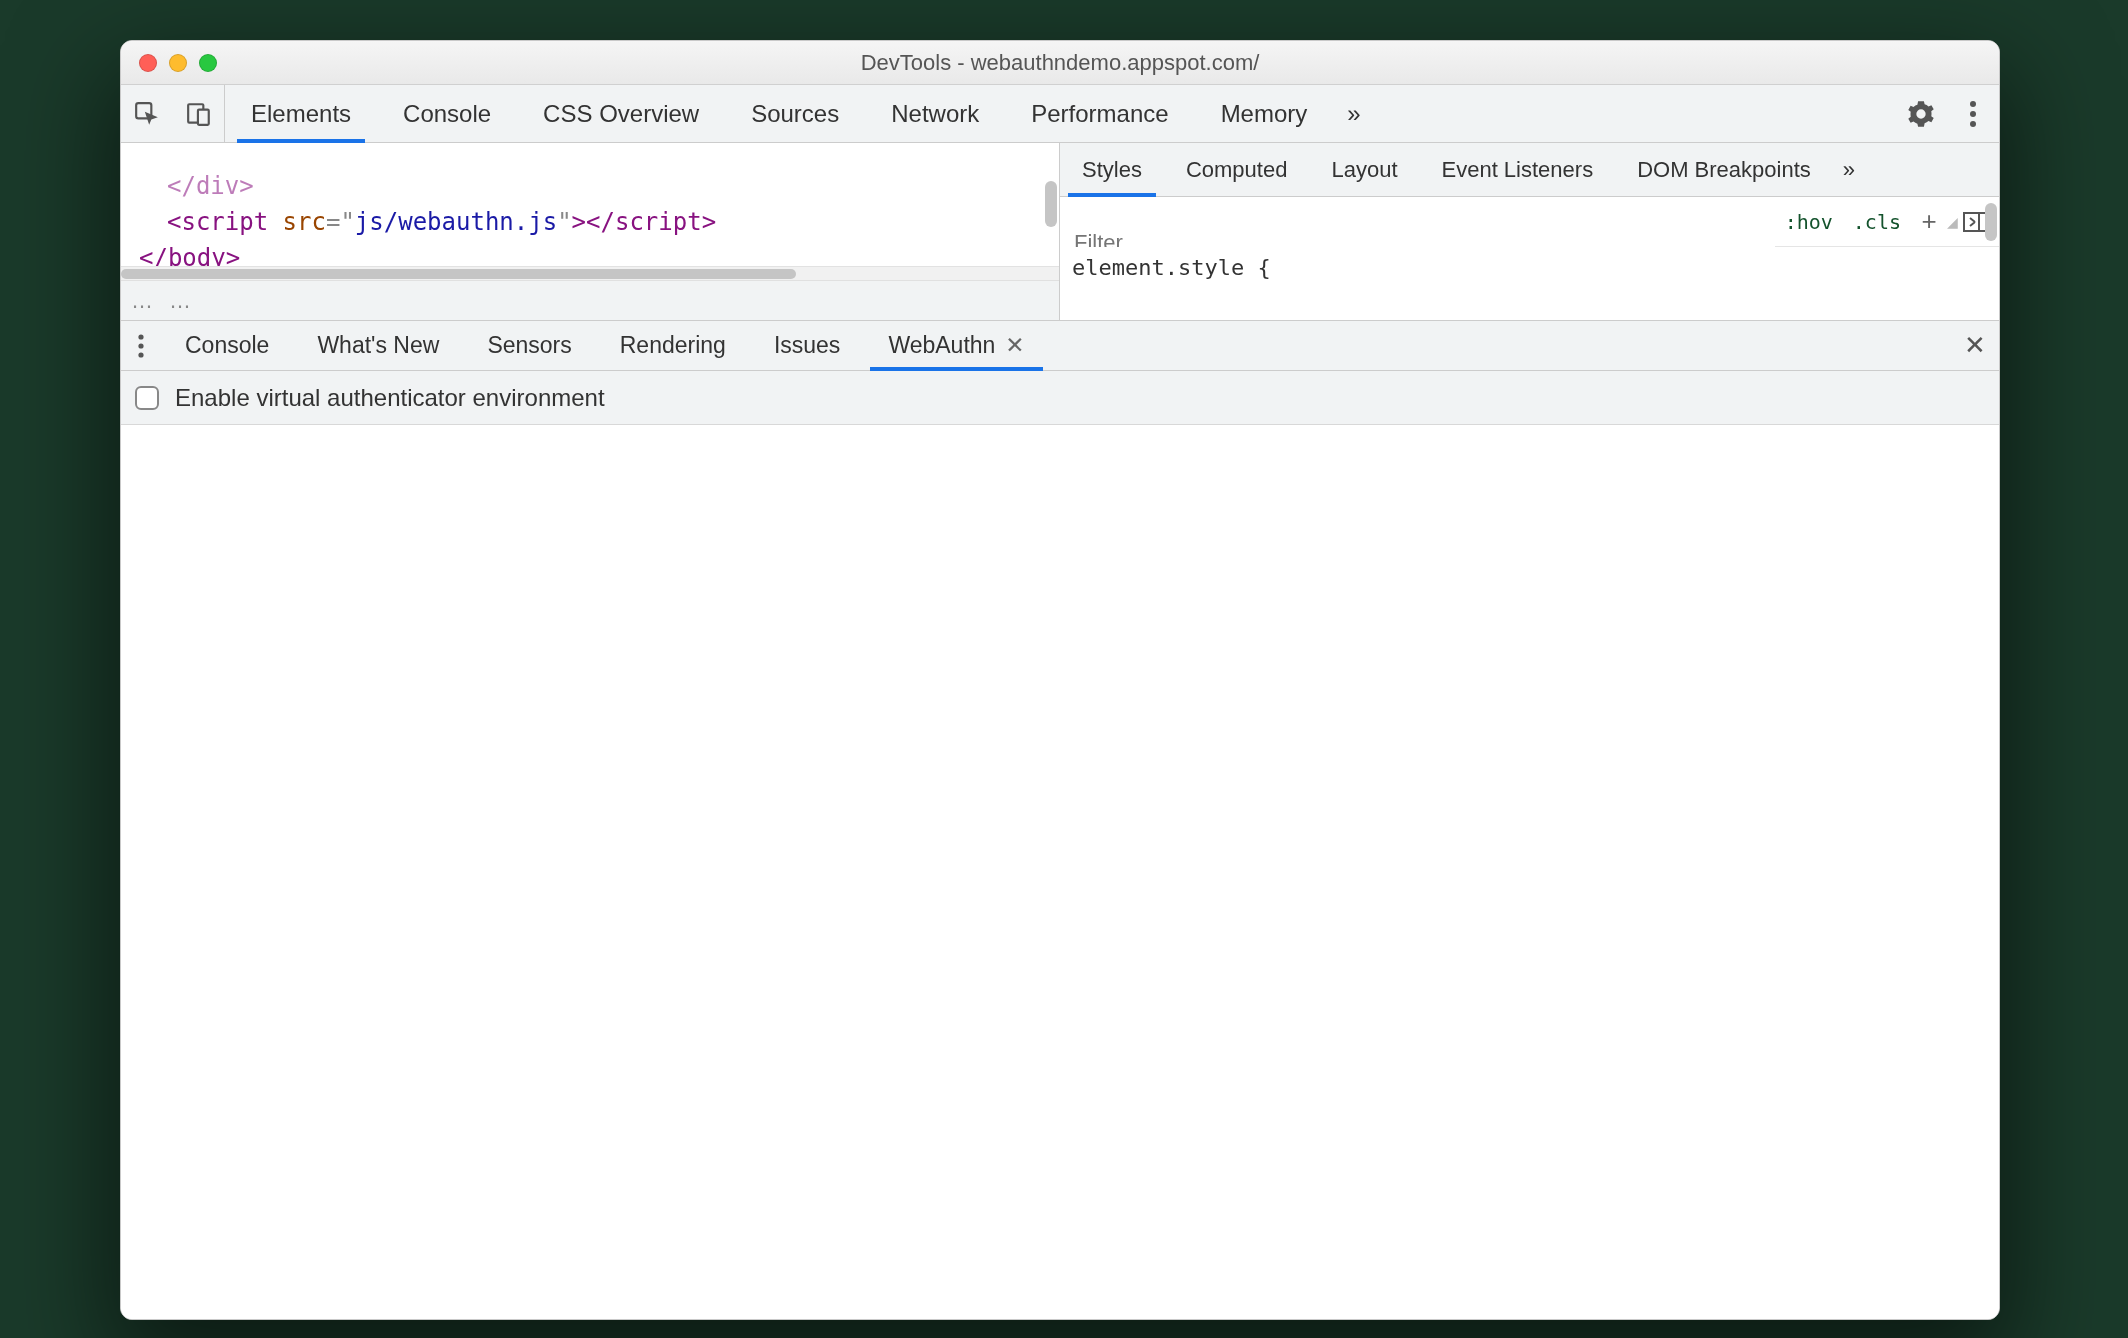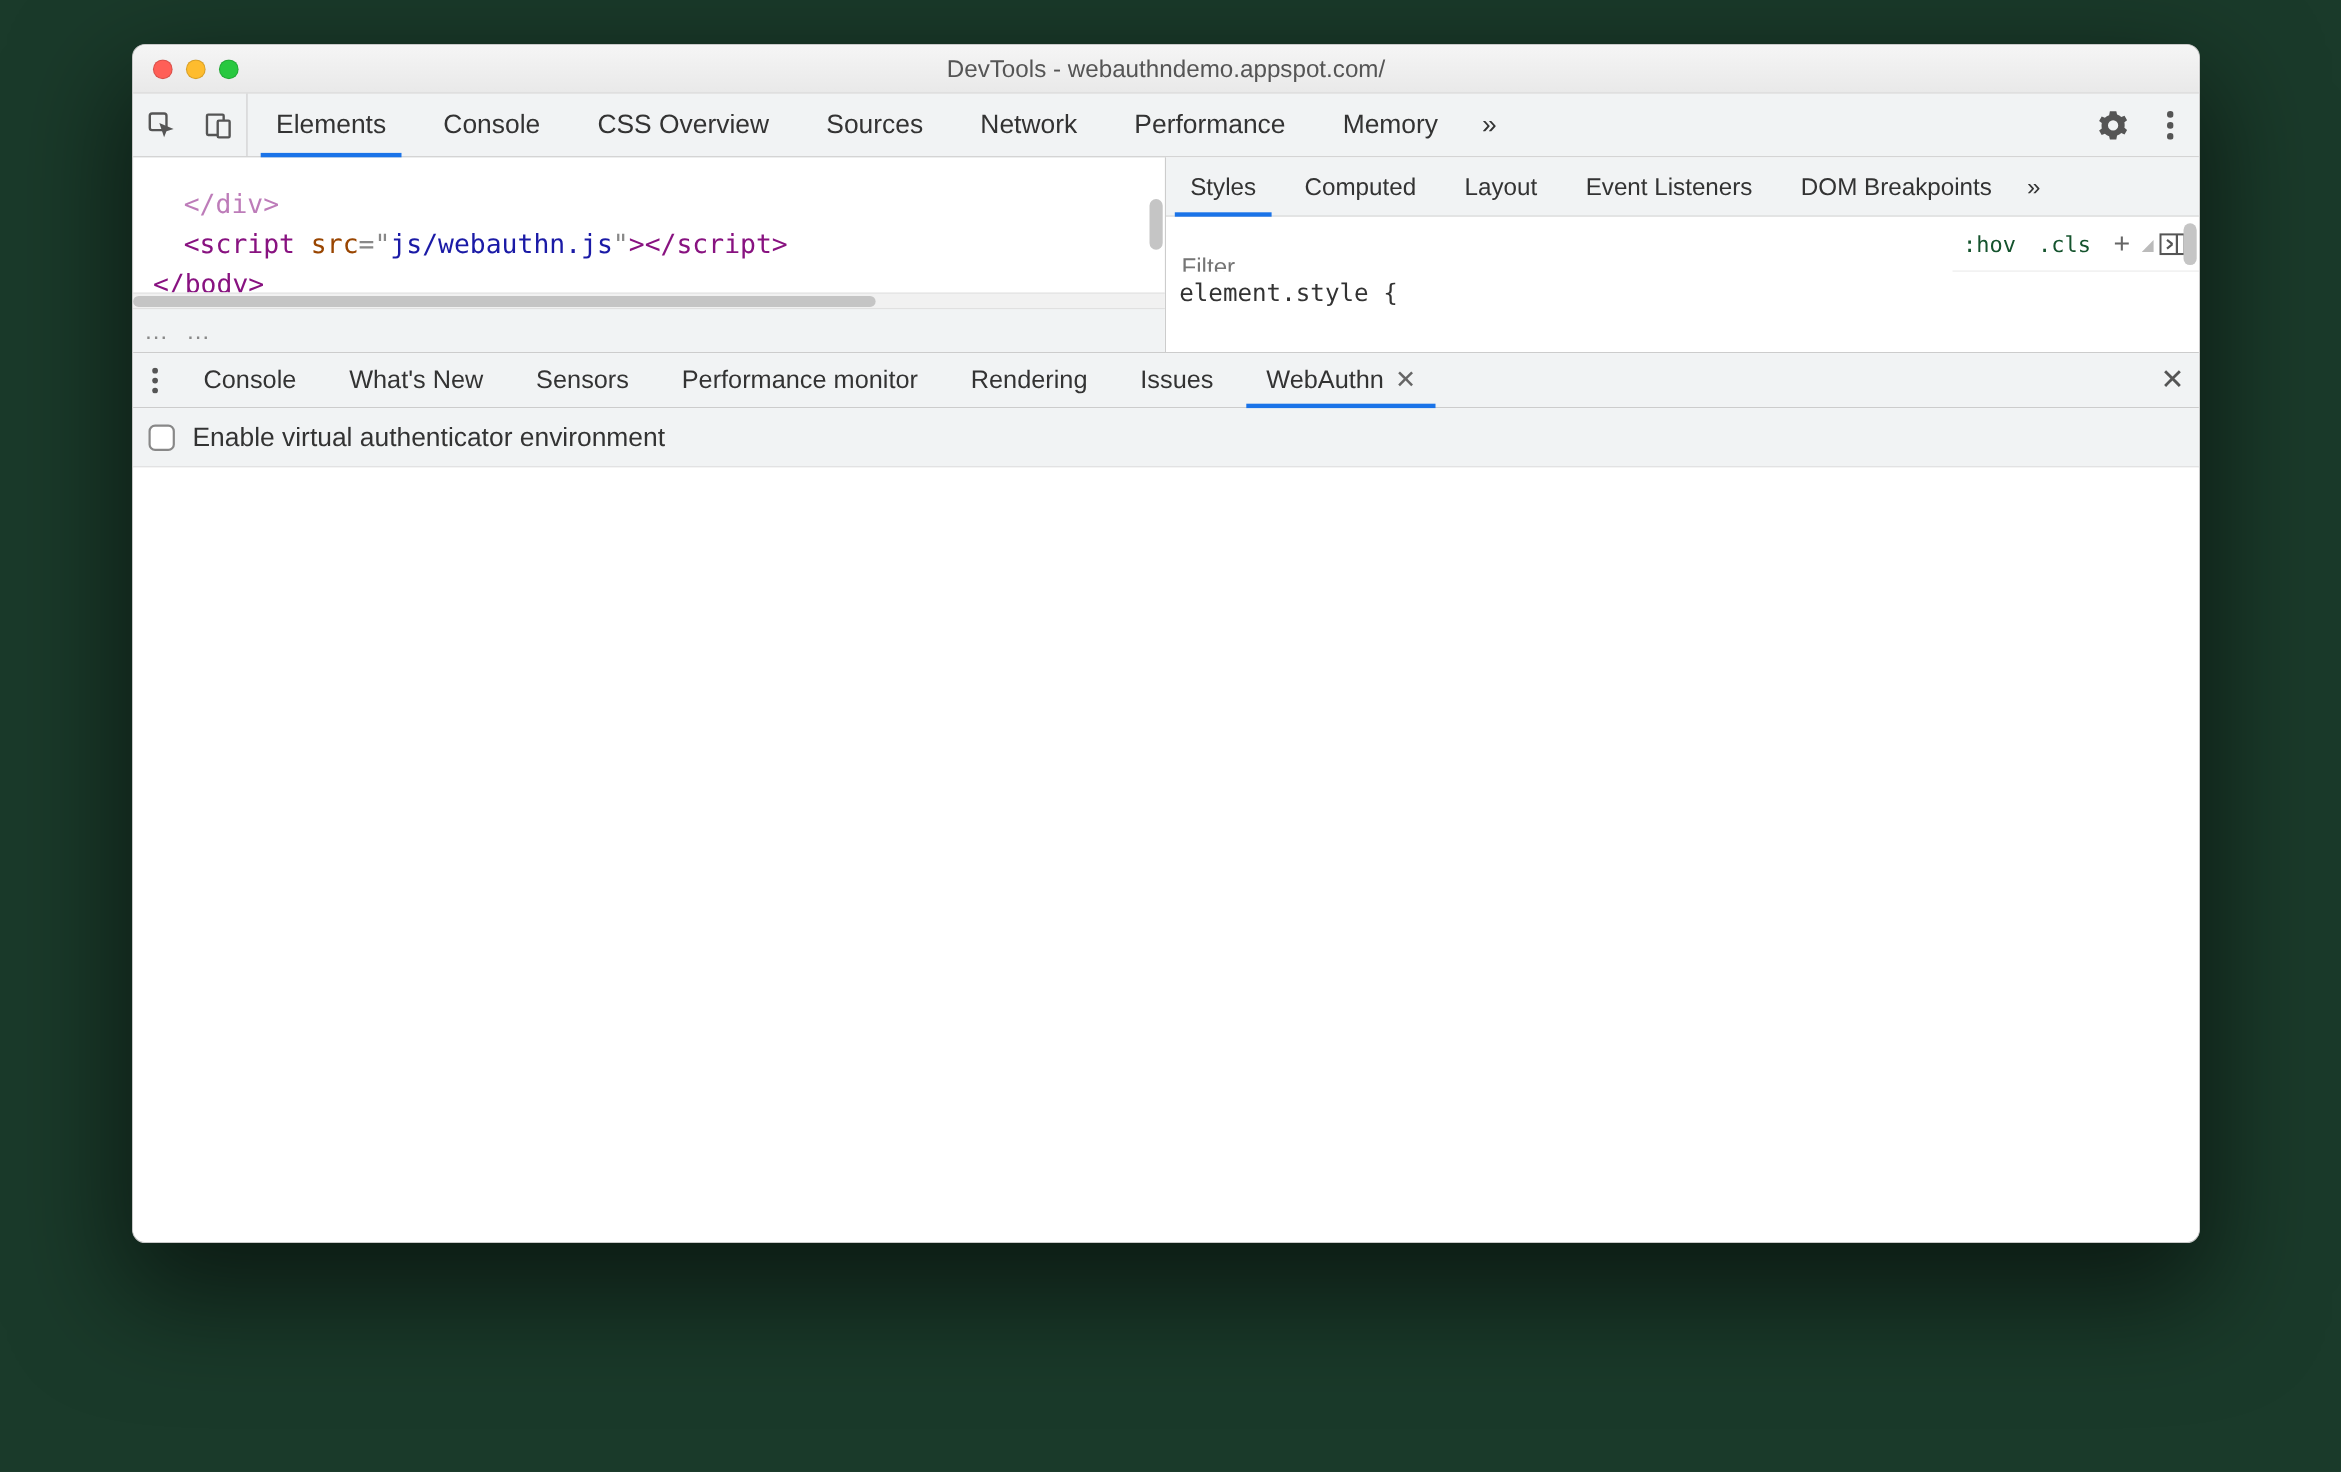--- a/index.html
+++ b/index.html
@@ -1,19 +1,19 @@
 <!DOCTYPE html>
 <html><head>
 <meta charset="utf-8">
 <style>
   * { box-sizing: border-box; margin: 0; padding: 0; }
   html, body { width: 100%; height: 100%; background: #1a3a2a; font-family: -apple-system, "Helvetica Neue", Arial, sans-serif; }
   .stage { width: 2128px; height: 1338px; position: relative; background: #1a3a2a; }
   .window {
-    position: absolute; left:120px; top:40px; width:1880px; height:1090px;
+    position: absolute; left:120px; top:40px; width:1880px; height:1280px;
     background:#fff; border-radius:12px; box-shadow:0 40px 100px 10px rgba(0,0,0,.55);
     display:flex; flex-direction:column; overflow:hidden; border:1px solid #c9c9c9;
   }
   
   .titlebar { height:44px; background:linear-gradient(#f5f5f5,#e9e9e9); border-bottom:1px solid #d0d0d0; display:flex; align-items:center; position:relative; }
   .traffic { display:flex; gap:12px; padding-left:18px; }
   .dot { width:18px; height:18px; border-radius:50%; border:1px solid rgba(0,0,0,.15); }
   .dot.red{background:#ff5f57;} .dot.yellow{background:#febc2e;} .dot.green{background:#28c840;}
   .title { position:absolute; left:0; right:0; text-align:center; font-size:22px; color:#555; pointer-events:none;}
   
@@ -203,23 +203,20 @@
       <div class="tab">
           <span>Console</span>
         </div>
       <div class="tab">
           <span>What's New</span>
         </div>
       <div class="tab">
           <span>Sensors</span>
         </div>
       <div class="tab">
-          <span>Performance monitor</span>
-        </div>
-      <div class="tab">
           <span>Rendering</span>
         </div>
       <div class="tab">
           <span>Issues</span>
         </div>
       <div class="tab active">
         <span>WebAuthn</span>
         <span class="x">✕</span>
       </div>
       <div class="spacer"></div>

